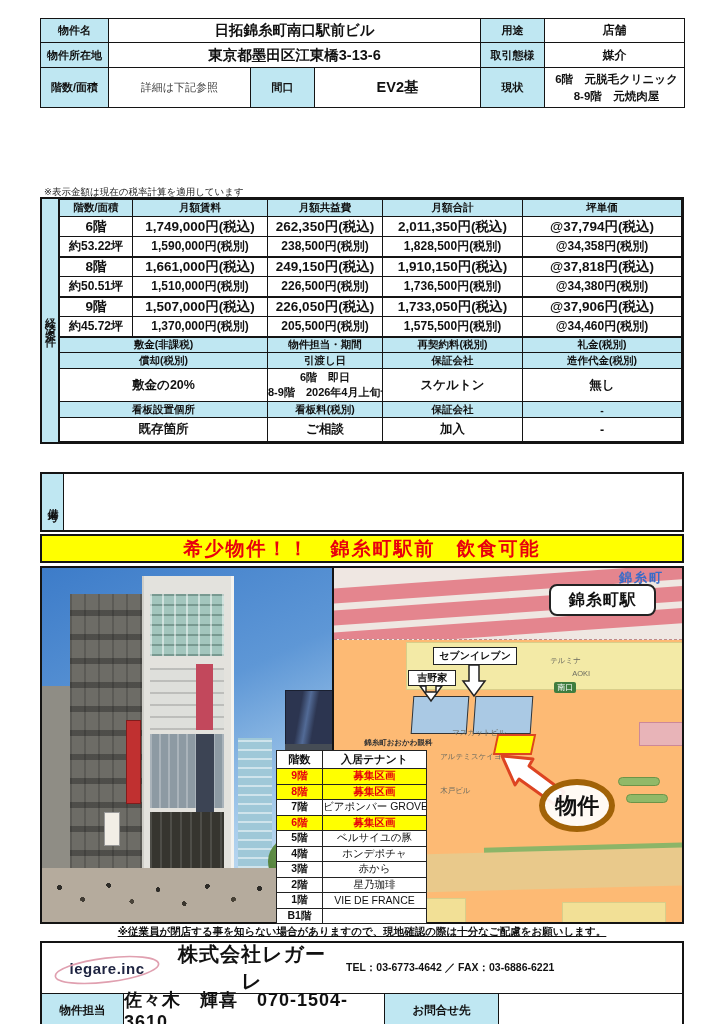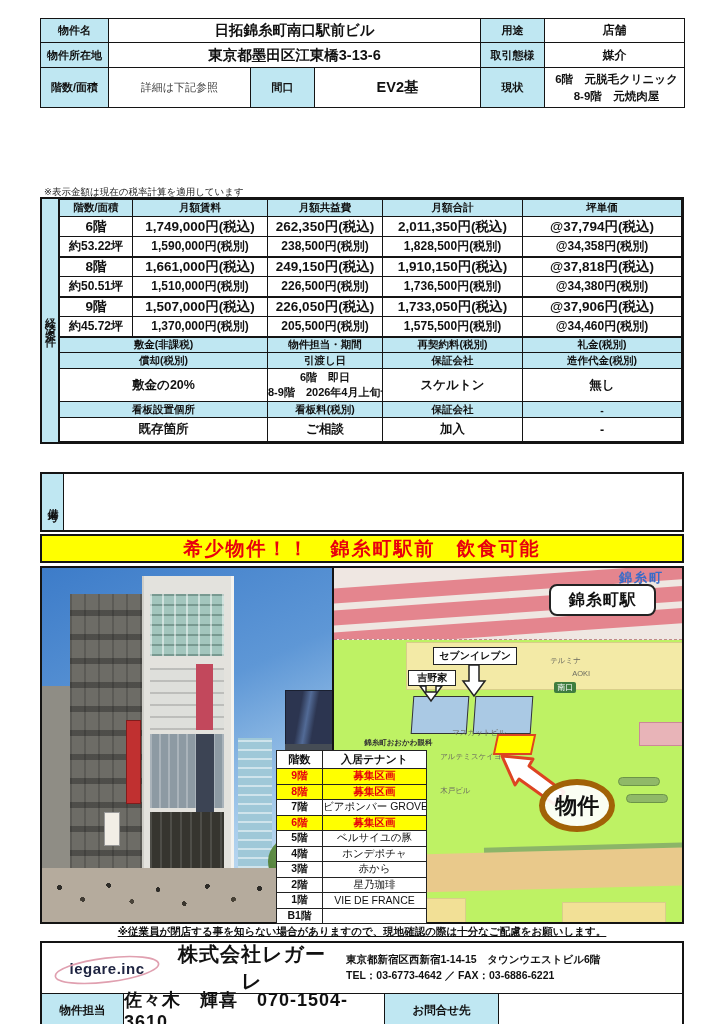--- a/index.html
+++ b/index.html
@@ -79,21 +79,21 @@
       radial-gradient(circle 4px at 31% 62%, #4a443a 60%, transparent 61%),
       radial-gradient(circle 4px at 40% 40%, #2e2c28 60%, transparent 61%),
       radial-gradient(circle 4px at 49% 66%, #3a362e 60%, transparent 61%),
       radial-gradient(circle 4px at 57% 34%, #2e2c28 60%, transparent 61%),
       radial-gradient(circle 4px at 66% 58%, #474136 60%, transparent 61%),
       radial-gradient(circle 4px at 75% 38%, #2e2c28 60%, transparent 61%),
       radial-gradient(circle 4px at 84% 64%, #3a362e 60%, transparent 61%),
       radial-gradient(circle 4px at 93% 42%, #2e2c28 60%, transparent 61%);}
 
   
-  .map{position:relative;width:352px;height:100%;background:#bef264;overflow:hidden;border-left:2px solid var(--bd);}
+  .map{position:relative;width:352px;height:100%;background:#fdba74;overflow:hidden;border-left:2px solid var(--bd);}
   .rail{position:absolute;left:-12px;width:380px;height:15px;background:#e4858e;transform:rotate(-4deg);}
   .railzone{position:absolute;left:0;top:0;width:100%;height:72px;background:#efe7e2;border-bottom:1.5px dashed #c08a8a;overflow:hidden;}
   .st-name{position:absolute;right:18px;top:1px;color:#3a6cc8;font-weight:bold;font-size:13px;letter-spacing:2px;}
   .st-box{position:absolute;left:215px;top:16px;width:107px;height:32px;background:#fff;border:2.5px solid #222;border-radius:8px;
     display:flex;align-items:center;justify-content:center;font-size:16px;font-weight:bold;letter-spacing:1px;z-index:4;}
   .yband{position:absolute;left:72px;top:74px;width:280px;height:48px;background:#f3eaa6;border:1px solid #d8ce8a;}
   .maplab{position:absolute;color:#6b6b60;font-size:7.5px;white-space:nowrap;}
   .tag-minami{position:absolute;left:220px;top:114px;background:#3f7d3f;color:#fff;font-size:8px;padding:0 3px;border-radius:2px;}
   .callout{position:absolute;background:#fff;border:1.6px solid #222;font-weight:bold;display:flex;align-items:center;justify-content:center;z-index:3;}
   .co-seven{left:99px;top:79px;width:84px;height:18px;font-size:10px;}
@@ -405,21 +405,20 @@
   <div class="footer">
     <div class="f-row1">
       <div class="logo">
         <svg width="114" height="38" viewBox="0 0 114 38">
           <ellipse cx="57" cy="19" rx="52" ry="12" fill="none" stroke="#e0a0b0" stroke-width="1.6" transform="rotate(-7 57 19)"></ellipse>
         </svg>
         <span>legare.inc</span>
       </div>
       <div class="company">株式会社レガーレ</div>
       <div class="addr">
-        <div>東京都新宿区西新宿1-14-15　タウンウエストビル6階</div>
         <div>TEL：03-6773-4642 ／ FAX：03-6886-6221</div>
       </div>
     </div>
     <div class="f-row2">
       <div class="f-cell fl1">物件担当</div>
       <div class="f-cell fname">佐々木　輝喜　070-1504-3610</div>
       <div class="f-cell fl2">お問合せ先</div>
     </div>
   </div>
 

